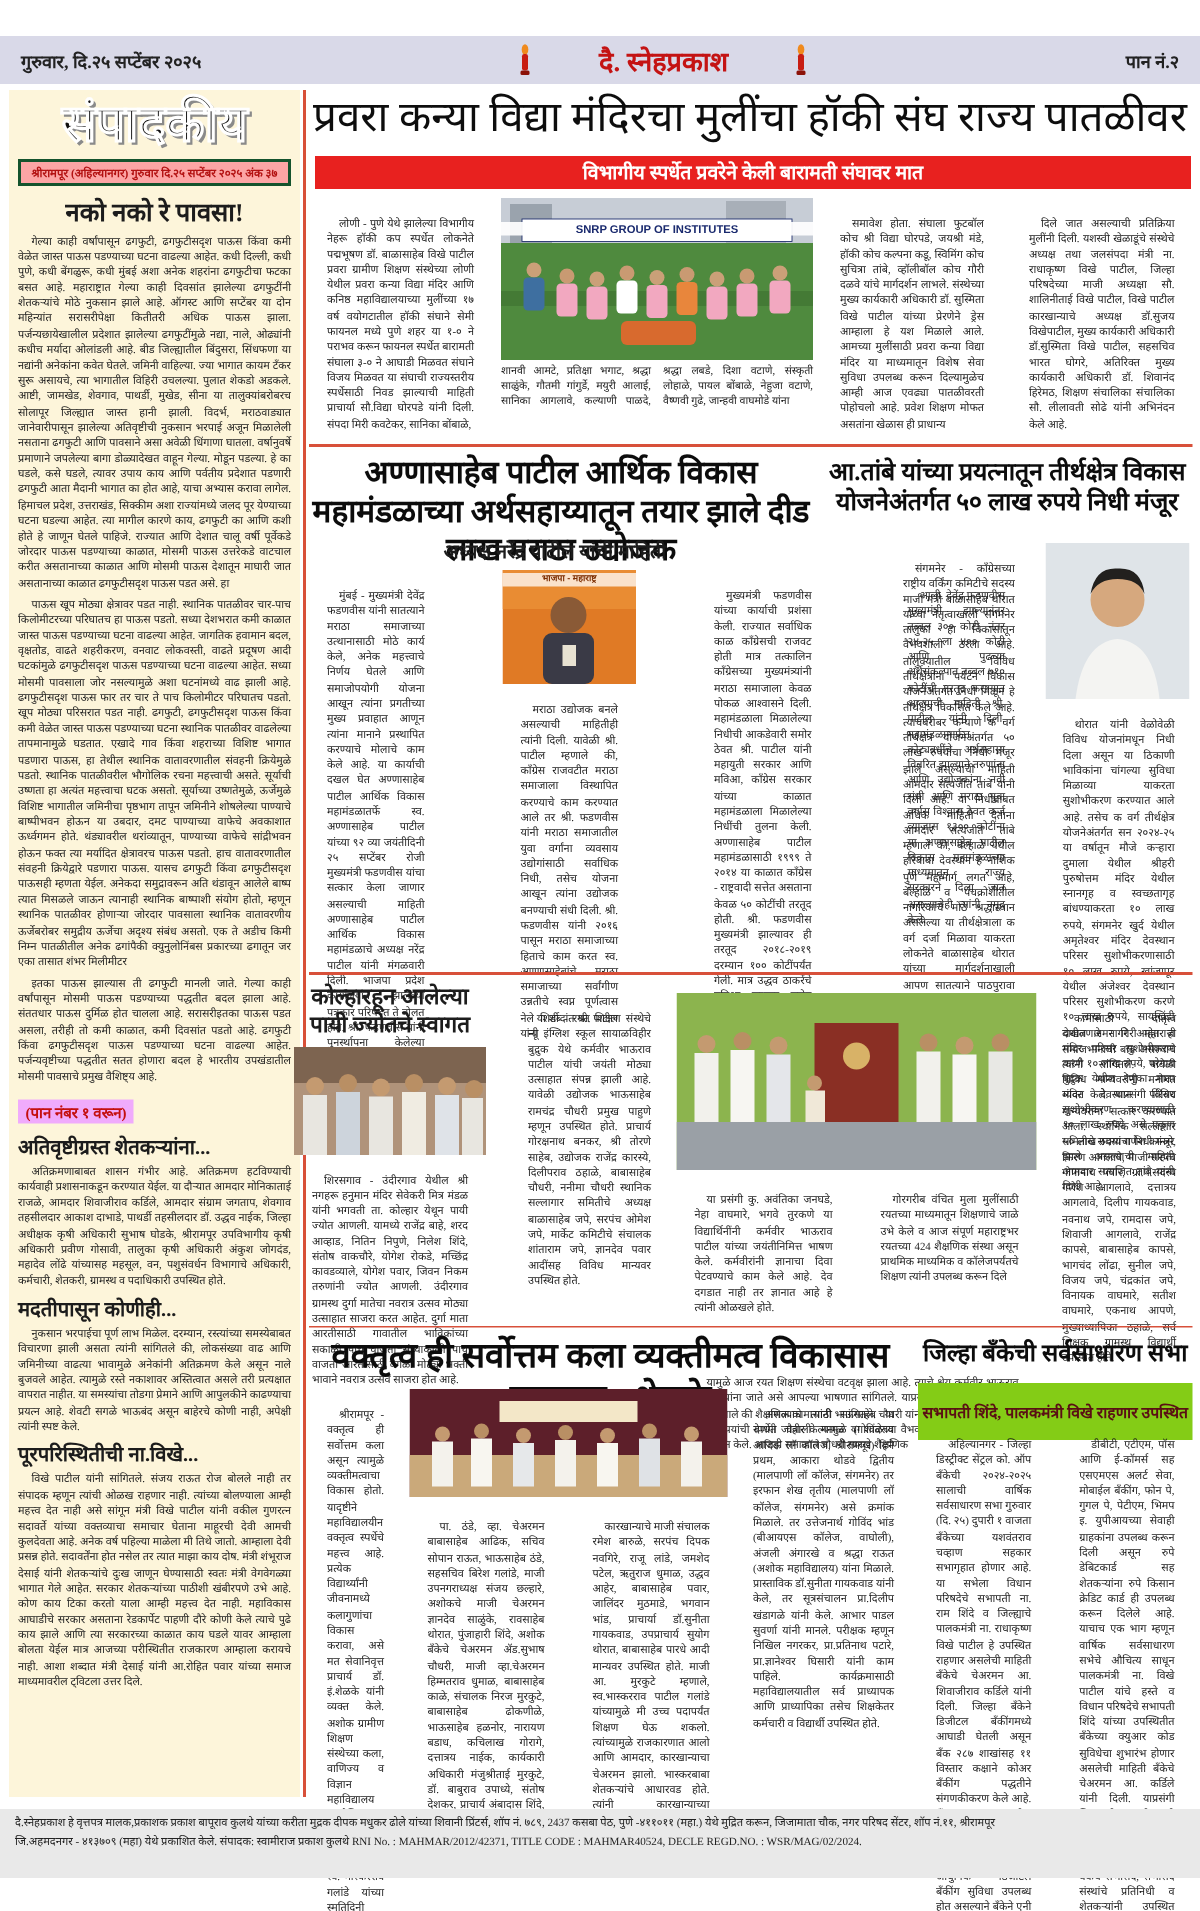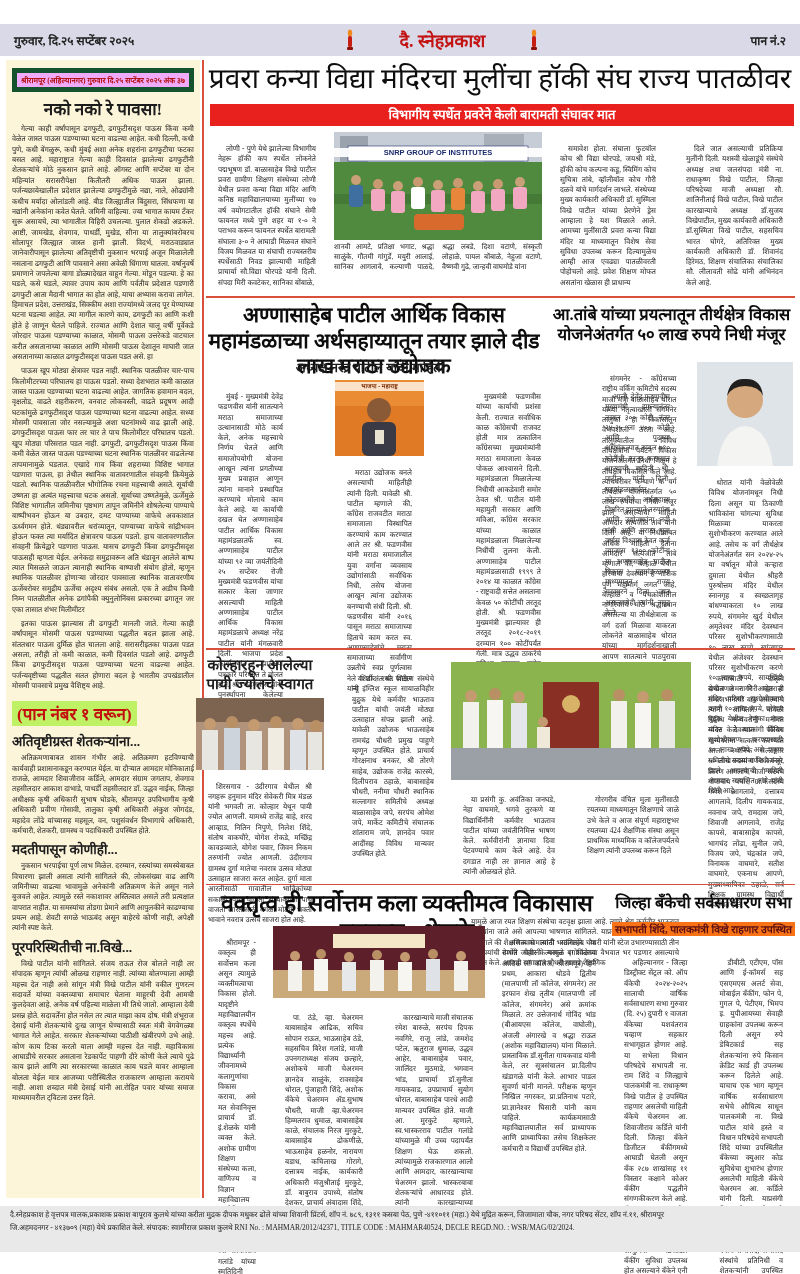--- a/index.html
+++ b/index.html
@@ -7,38 +7,38 @@
   .abs{position:absolute;}
   
   .topband{position:absolute;left:0;top:24px;width:800px;height:32px;background:#d9d9e8;display:flex;align-items:center;justify-content:space-between;padding:0 14px;box-sizing:border-box;}
   .topdate,.toppage{font-weight:bold;font-size:12px;color:#222;}
   .masthead-c{display:flex;align-items:center;gap:44px;}
   .masthead{color:#c41313;font-weight:bold;font-size:18px;}
   .lamp{width:10px;height:22px;display:inline-block;}
   
   .leftcol{position:absolute;left:6px;top:60px;width:194px;height:1138px;background:#fdf5da;box-sizing:border-box;padding:4px 6px;}
   .ed-masthead{font-size:34px;font-weight:bold;text-align:center;color:#101010;-webkit-text-stroke:1px #ffffff;text-shadow:2px 2px 0 #8a8a8a;line-height:1.05;margin-top:2px;}
-  .ed-dateline{border:5px solid #14532d;background:#f0abfc;color:#b31212;font-weight:bold;font-size:7.6px;text-align:center;padding:2px 1px;margin:4px 0 5px 0;}
+  .ed-dateline{border:2px solid #14532d;background:#fca5a5;color:#b31212;font-weight:bold;font-size:7.6px;text-align:center;padding:2px 1px;margin:4px 0 5px 0;}
   .ed-title{font-size:17px;font-weight:bold;text-align:center;margin:2px 0 4px 0;}
   .ed-body p{font-size:7.25px;line-height:1.43;text-align:justify;margin:0 0 4px 0;text-indent:9px;}
-  .frompage1{display:inline-block;background:#bef264;color:#c40f0f;font-weight:bold;font-size:17px;padding:1px 5px;margin:6px 0 2px 0;}
+  .frompage1{display:inline-block;background:#f0abfc;color:#c40f0f;font-weight:bold;font-size:10px;padding:1px 5px;margin:6px 0 2px 0;}
   .ed-sub{font-size:13.5px;font-weight:bold;margin:4px 0 3px 0;}
   .vline{position:absolute;left:202px;top:60px;width:2px;height:1138px;background:#d8503a;}
   
   .hockey-head{position:absolute;left:206px;top:62px;width:588px;font-size:28px;font-weight:normal;text-align:center;line-height:1.2;color:#0d0d0d;}
   .redbanner{position:absolute;left:210px;top:104px;width:584px;height:22px;background:#e8211f;color:#ffffff;font-weight:bold;font-size:13px;text-align:center;line-height:22px;}
   .hockeybody{position:absolute;left:206px;top:132px;width:589px;height:160px;display:grid;grid-template-columns:122px 208px 120px 121px;column-gap:6px;}
   .ncol{font-size:7.25px;line-height:1.42;text-align:justify;}
   .ncol p{margin:12px;text-indent:8px;}
   .photo-wrap{position:relative;}
   .caption{font-size:7.1px;line-height:1.4;text-align:justify;column-count:2;column-gap:8px;margin-top:3px;}
   .hr-red{position:absolute;background:#d8503a;height:2px;}
   .headline-xl{font-weight:bold;text-align:center;line-height:1.22;color:#0c0c0c;}
   .subhead-rule{font-size:13px;font-weight:bold;text-align:center;}
-  .pinkhead{background:#f97316;color:#5a0f14;font-weight:bold;font-size:10.5px;text-align:center;padding:0 2px;}
+  .pinkhead{background:#84cc16;color:#5a0f14;font-weight:bold;font-size:10.5px;text-align:center;padding:12px 2px;}
   .grid4{display:grid;grid-template-columns:89px 89px 89px 89px;column-gap:8px;}
   .grid2{display:grid;grid-template-columns:1fr 1fr;column-gap:8px;}
   .small-head{font-size:15px;font-weight:bold;text-align:center;line-height:1.25;}
   .footer{position:absolute;left:0;top:1206px;width:800px;height:46px;background:#e9e9e9;padding:4px 10px;box-sizing:border-box;}
   .footer p{margin:0 0 2px 0;font-size:7.4px;line-height:1.45;color:#222;}
   svg{display:block;}
   .photo-label{position:absolute;left:0;right:0;text-align:center;font-family:"Liberation Sans",sans-serif;font-weight:bold;color:#1a2a6e;background:rgba(255,255,255,.92);}
 </style>
 </head>
 <body>
@@ -55,20 +55,21 @@
     <svg class="lamp" viewBox="0 0 10 22">
         <ellipse cx="5" cy="4" rx="2.2" ry="3.5" fill="#f08a1d"></ellipse>
         <rect x="3" y="7" width="4" height="11" rx="1.5" fill="#c81d12"></rect>
         <rect x="2" y="18" width="6" height="3" rx="1" fill="#8c1208"></rect>
       </svg>
   </span>
   <span class="toppage">पान नं.२</span>
 </div>
 
 <div class="leftcol">
+  <div class="ed-masthead">संपादकीय</div>
   <div class="ed-dateline">श्रीरामपूर (अहिल्यानगर) गुरुवार दि.२५ सप्टेंबर २०२५  अंक ३७</div>
   <div class="ed-title">नको नको रे पावसा!</div>
   <div class="ed-body">
     <p>गेल्या काही वर्षांपासून ढगफुटी, ढगफुटीसदृश पाऊस किंवा कमी वेळेत जास्त पाऊस पडण्याच्या घटना वाढल्या आहेत. कधी दिल्ली, कधी पुणे, कधी बेंगळुरू, कधी मुंबई अशा अनेक शहरांना ढगफुटीचा फटका बसत आहे. महाराष्ट्रात गेल्या काही दिवसांत झालेल्या ढगफुटींनी शेतकऱ्यांचे मोठे नुकसान झाले आहे. ऑगस्ट आणि सप्टेंबर या दोन महिन्यांत सरासरीपेक्षा कितीतरी अधिक पाऊस झाला. पर्जन्यछायेखालील प्रदेशात झालेल्या ढगफुटींमुळे नद्या, नाले, ओढ्यांनी कधीच मर्यादा ओलांडली आहे. बीड जिल्ह्यातील बिंदुसरा, सिंधफणा या नद्यांनी अनेकांना कवेत घेतले. जमिनी वाहिल्या. ज्या भागात कायम टँकर सुरू असायचे, त्या भागातील विहिरी उचलल्या. पुलात शेकडो अडकले. आष्टी, जामखेड, शेवगाव, पाथर्डी, मुखेड, सीना या तालुक्यांबरोबरच सोलापूर जिल्ह्यात जास्त हानी झाली. विदर्भ, मराठवाड्यात जानेवारीपासून झालेल्या अतिवृष्टीची नुकसान भरपाई अजून मिळालेली नसताना ढगफुटी आणि पावसाने असा अवेळी धिंगाणा घातला. वर्षानुवर्षे प्रमाणाने जपलेल्या बागा डोळ्यादेखत वाहून गेल्या. मोडून पडल्या. हे का घडले, कसे घडले, त्यावर उपाय काय आणि पर्वतीय प्रदेशात पडणारी ढगफुटी आता मैदानी भागात का होत आहे, याचा अभ्यास करावा लागेल. हिमाचल प्रदेश, उत्तराखंड, सिक्कीम अशा राज्यांमध्ये जलद पूर येण्याच्या घटना घडल्या आहेत. त्या मागील कारणे काय, ढगफुटी का आणि कशी होते हे जाणून घेतले पाहिजे. राज्यात आणि देशात चालू वर्षी पूर्वेकडे जोरदार पाऊस पडण्याच्या काळात, मोसमी पाऊस उत्तरेकडे वाटचाल करीत असतानाच्या काळात आणि मोसमी पाऊस देशातून माघारी जात असतानाच्या काळात ढगफुटीसदृश पाऊस पडत असे. हा</p>
     <p>पाऊस खूप मोठ्या क्षेत्रावर पडत नाही. स्थानिक पातळीवर चार-पाच किलोमीटरच्या परिघातच हा पाऊस पडतो. सध्या देशभरात कमी काळात जास्त पाऊस पडण्याच्या घटना वाढल्या आहेत. जागतिक हवामान बदल, वृक्षतोड, वाढते शहरीकरण, वनवाट लोकवस्ती, वाढते प्रदूषण आदी घटकांमुळे ढगफुटीसदृश पाऊस पडण्याच्या घटना वाढल्या आहेत. सध्या मोसमी पावसाला जोर नसल्यामुळे अशा घटनांमध्ये वाढ झाली आहे. ढगफुटीसदृश पाऊस फार तर चार ते पाच किलोमीटर परिघातच पडतो. खूप मोठ्या परिसरात पडत नाही. ढगफुटी, ढगफुटीसदृश पाऊस किंवा कमी वेळेत जास्त पाऊस पडण्याच्या घटना स्थानिक पातळीवर वाढलेल्या तापमानामुळे घडतात. एखादे गाव किंवा शहराच्या विशिष्ट भागात पडणारा पाऊस, हा तेथील स्थानिक वातावरणातील संवहनी क्रियेमुळे पडतो. स्थानिक पातळीवरील भौगोलिक रचना महत्त्वाची असते. सूर्याची उष्णता हा अत्यंत महत्त्वाचा घटक असतो. सूर्याच्या उष्णतेमुळे, ऊर्जेमुळे विशिष्ट भागातील जमिनीचा पृष्ठभाग तापून जमिनीने शोषलेल्या पाण्याचे बाष्पीभवन होऊन या उबदार, दमट पाण्याच्या वाफेचे अवकाशात ऊर्ध्वगमन होते. थंड्यावरील थरांव्यातून, पाण्याच्या वाफेचे सांद्रीभवन होऊन फक्त त्या मर्यादित क्षेत्रावरच पाऊस पडतो. हाच वातावरणातील संवहनी क्रियेद्वारे पडणारा पाऊस. यासच ढगफुटी किंवा ढगफुटीसदृश पाऊसही म्हणता येईल. अनेकदा समुद्रावरून अति थंडावून आलेले बाष्प त्यात मिसळले जाऊन त्यानाही स्थानिक बाष्पाशी संयोग होतो, म्हणून स्थानिक पातळीवर होणाऱ्या जोरदार पावसाला स्थानिक वातावरणीय ऊर्जेबरोबर समुद्रीय ऊर्जेचा अदृश्य संबंध असतो. एक ते अडीच किमी निम्न पातळीतील अनेक ढगांपैकी क्युनुलोनिंबस प्रकारच्या ढगातून जर एका तासात शंभर मिलीमीटर</p>
     <p>इतका पाऊस झाल्यास ती ढगफुटी मानली जाते. गेल्या काही वर्षांपासून मोसमी पाऊस पडण्याच्या पद्धतीत बदल झाला आहे. संततधार पाऊस दुर्मिळ होत चालला आहे. सरासरीइतका पाऊस पडत असला, तरीही तो कमी काळात, कमी दिवसांत पडतो आहे. ढगफुटी किंवा ढगफुटीसदृश पाऊस पडण्याच्या घटना वाढल्या आहेत. पर्जन्यवृष्टीच्या पद्धतीत सतत होणारा बदल हे भारतीय उपखंडातील मोसमी पावसाचे प्रमुख वैशिष्ट्य आहे.</p>
   </div>
   <div class="frompage1">(पान नंबर १ वरून)</div>
   <div class="ed-sub">अतिवृष्टीग्रस्त शेतकऱ्यांना...</div>
   <div class="ed-body">
@@ -290,15 +291,15 @@
 <div class="abs grid2" style="left:612px;top:946px;width:183px;">
   <div class="ncol">
       <p>अहिल्यानगर - जिल्हा डिस्ट्रीक्ट सेंट्रल को. ऑप बँकेची २०२४-२०२५ सालाची वार्षिक सर्वसाधारण सभा गुरुवार (दि. २५) दुपारी १ वाजता बँकेच्या यशवंतराव चव्हाण सहकार सभागृहात होणार आहे. या सभेला विधान परिषदेचे सभापती ना. राम शिंदे व जिल्ह्याचे पालकमंत्री ना. राधाकृष्ण विखे पाटील हे उपस्थित राहणार असलेची माहिती बँकेचे चेअरमन आ. शिवाजीराव कर्डिले यांनी दिली. जिल्हा बँकेने डिजीटल बँकींगमध्ये आघाडी घेतली असून बँक २८७ शाखांसह ११ विस्तार कक्षाने कोअर बँकींग पद्धतीने संगणकीकरण केले आहे. बँक ग्रामीण भागाबरोबरच शहरी भागातील बँकींग सेवा जलद व तत्पर देत आहे. आधुनिक डिजीटल बँकींग सुविधा उपलब्ध होत असल्याने बँकेने एनी ब्रँच बँकींग, आरटीजीएस, एनईएफटी, आयएमपीएस, आधारवेस पेमेंट,</p>
     </div>
   <div class="ncol">
       <p>डीबीटी, एटीएम, पॉस आणि ई-कॉमर्स सह एसएमएस अलर्ट सेवा, मोबाईल बँकींग, फोन पे, गुगल पे, पेटीएम, भिमप इ. युपीआयच्या सेवाही ग्राहकांना उपलब्ध करून दिली असून रुपे डेबिटकार्ड सह शेतकऱ्यांना रुपे किसान क्रेडिट कार्ड ही उपलब्ध करून दिलेले आहे. याचाच एक भाग म्हणून वार्षिक सर्वसाधारण सभेचे औचित्य साधून पालकमंत्री ना. विखे पाटील यांचे हस्ते व विधान परिषदेचे सभापती शिंदे यांच्या उपस्थितीत बँकेच्या क्युआर कोड सुविधेचा शुभारंभ होणार असलेची माहिती बँकेचे चेअरमन आ. कर्डिले यांनी दिली. याप्रसंगी जिल्ह्यातील आजी माजी खासदार, आमदार यांच्यासह मान्यवर उपस्थित राहणार असून बँकेचे सभासद, सभासद संस्थांचे प्रतिनिधी व शेतकऱ्यांनी उपस्थित राहण्याचे आवाहन आ. कर्डिले यांनी केले आहे.</p>
     </div>
 </div>
 
 <div class="footer">
-  <p>दै.स्नेहप्रकाश हे वृत्तपत्र मालक,प्रकाशक प्रकाश बापूराव कुलथे यांच्या करीता मुद्रक दीपक मधुकर ढोले यांच्या शिवानी प्रिंटर्स, शॉप नं. ७८९, १३११ कसबा पेठ, पुणे -४११०११ (महा.) येथे मुद्रित करून, जिजामाता चौक, नगर परिषद सेंटर, शॉप नं.११, श्रीरामपूर</p>
+  <p>दै.स्नेहप्रकाश हे वृत्तपत्र मालक,प्रकाशक प्रकाश बापूराव कुलथे यांच्या करीता मुद्रक दीपक मधुकर ढोले यांच्या शिवानी प्रिंटर्स, शॉप नं. ७८९, 2437 कसबा पेठ, पुणे -४११०११ (महा.) येथे मुद्रित करून, जिजामाता चौक, नगर परिषद सेंटर, शॉप नं.११, श्रीरामपूर</p>
   <p>जि.अहमदनगर - ४१३७०९ (महा) येथे प्रकाशित केले. संपादक: स्वामीराज प्रकाश कुलथे RNI No. : MAHMAR/2012/42371,  TITLE CODE : MAHMAR40524,  DECLE REGD.NO. : WSR/MAG/02/2024.</p>
 </div>
 
 </body></html>

